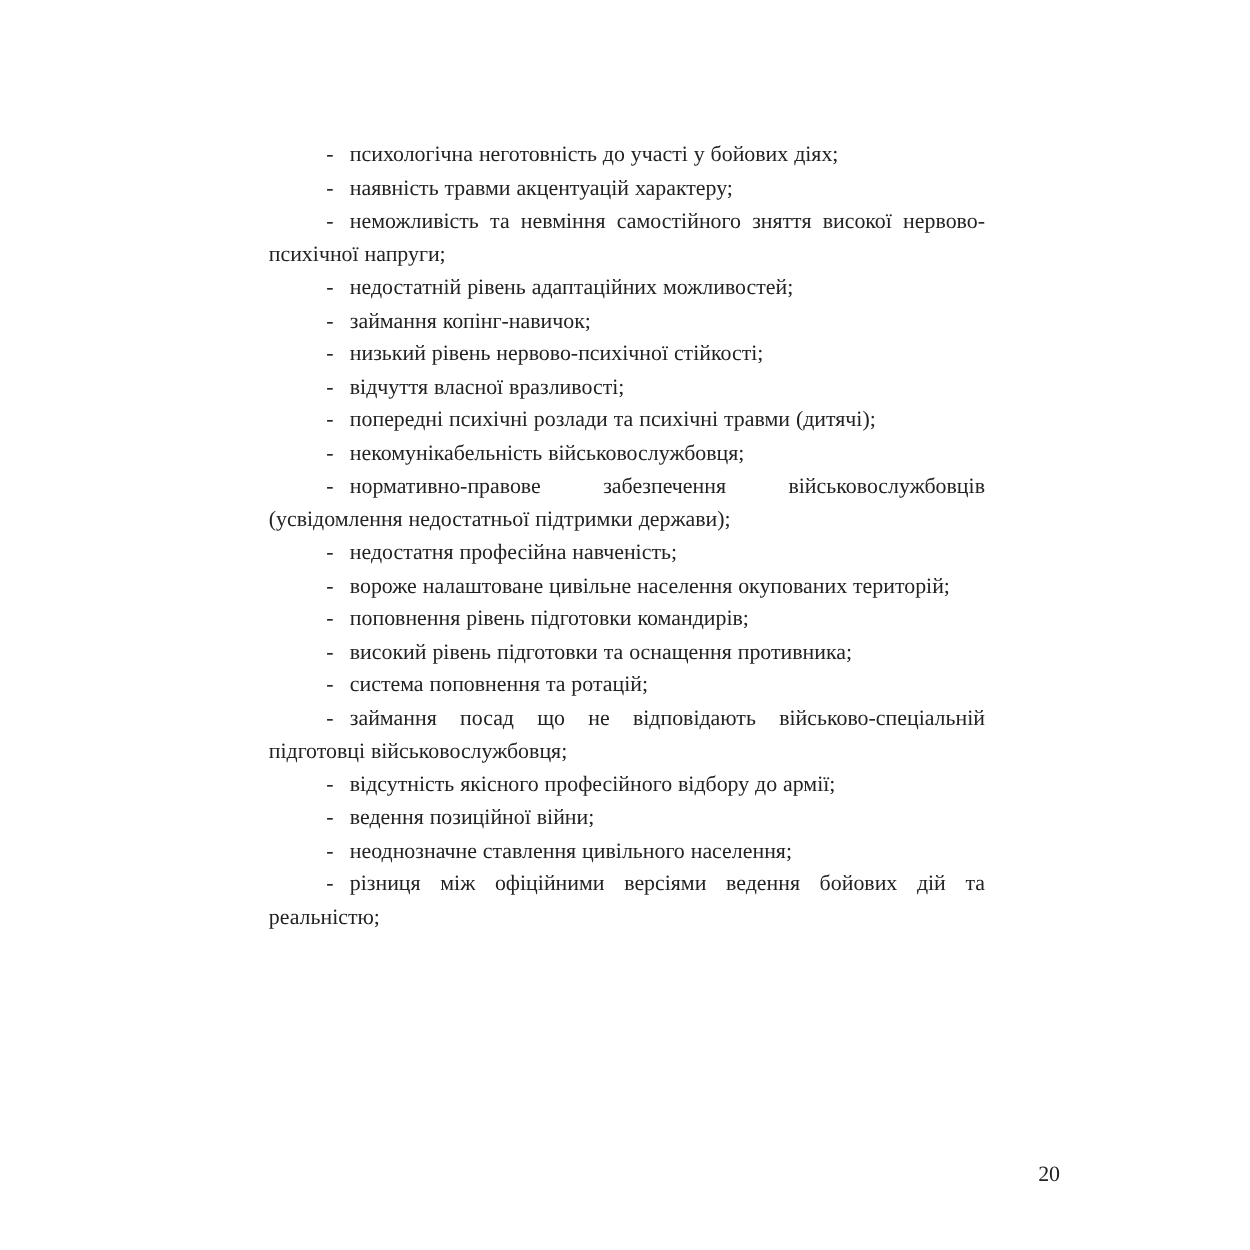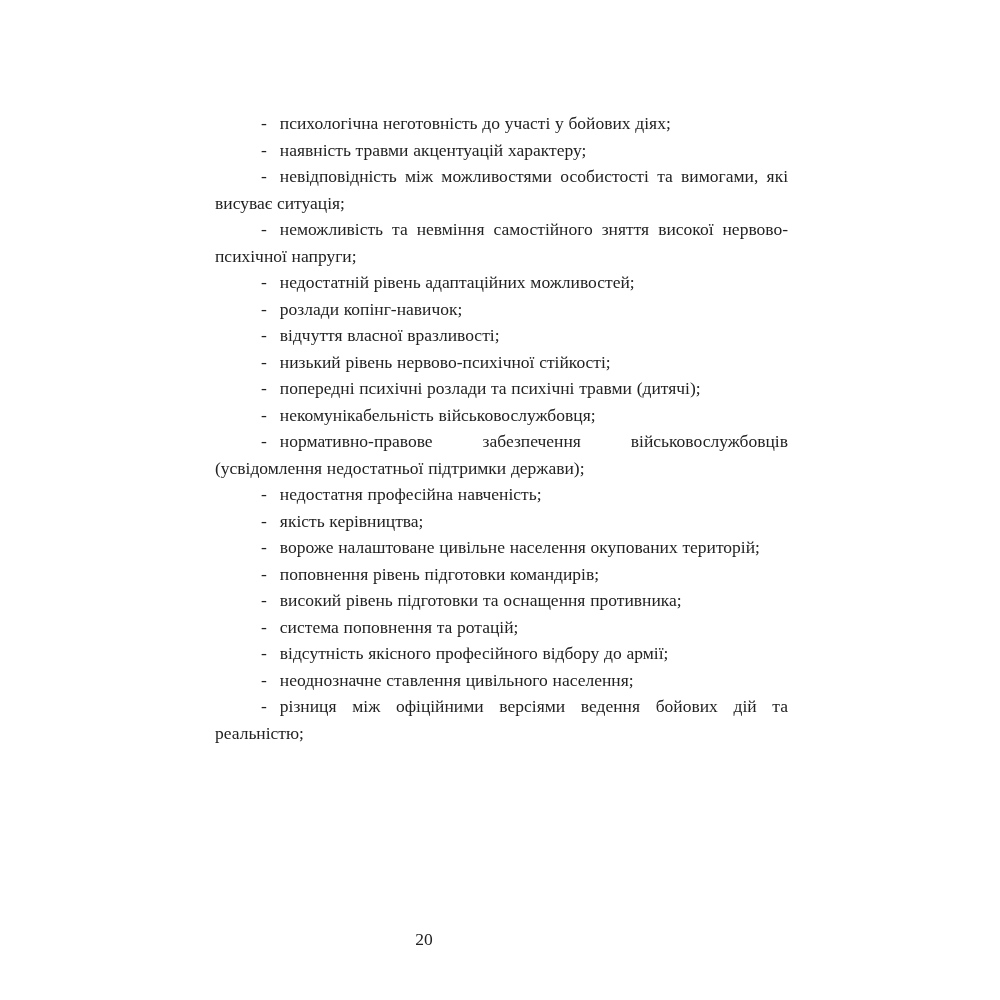--- a/index.html
+++ b/index.html
@@ -33,45 +33,45 @@
     word-spacing: 0.02em;
   }
   .marker {
     padding-right: 13px;
   }
   .page-number {
     position: absolute;
     left: 0;
     top: 926px;
     width: 848px;
-    text-align: center;
+    text-align: right;
     font-size: 17.5px;
     line-height: 26.5px;
   }
 </style>
 </head>
 <body>
 
 <div class="page">
   <div class="content">
     <p class="li"><span class="marker">-</span><span>психологічна неготовність до участі у бойових діях;</span></p>
     <p class="li"><span class="marker">-</span><span>наявність травми акцентуацій характеру;</span></p>
-    <p class="li"><span class="marker">-</span><span>невідповідність між можливостями особистості та вимогами, які висуває ситуація;</span></p>
     <p class="li"><span class="marker">-</span><span>неможливість та невміння самостійного зняття високої нервово-психічної напруги;</span></p>
     <p class="li"><span class="marker">-</span><span>недостатній рівень адаптаційних можливостей;</span></p>
-    <p class="li"><span class="marker">-</span><span>розлади копінг-навичок;</span></p>
+    <p class="li"><span class="marker">-</span><span>займання копінг-навичок;</span></p>
+    <p class="li"><span class="marker">-</span><span>низький рівень нервово-психічної стійкості;</span></p>
     <p class="li"><span class="marker">-</span><span>відчуття власної вразливості;</span></p>
-    <p class="li"><span class="marker">-</span><span>низький рівень нервово-психічної стійкості;</span></p>
     <p class="li"><span class="marker">-</span><span>попередні психічні розлади та психічні травми (дитячі);</span></p>
     <p class="li"><span class="marker">-</span><span>некомунікабельність військовослужбовця;</span></p>
     <p class="li"><span class="marker">-</span><span>нормативно-правове забезпечення військовослужбовців (усвідомлення недостатньої підтримки держави);</span></p>
     <p class="li"><span class="marker">-</span><span>недостатня професійна навченість;</span></p>
-    <p class="li"><span class="marker">-</span><span>якість керівництва;</span></p>
     <p class="li"><span class="marker">-</span><span>вороже налаштоване цивільне населення окупованих територій;</span></p>
     <p class="li"><span class="marker">-</span><span>поповнення рівень підготовки командирів;</span></p>
     <p class="li"><span class="marker">-</span><span>високий рівень підготовки та оснащення противника;</span></p>
     <p class="li"><span class="marker">-</span><span>система поповнення та ротацій;</span></p>
+    <p class="li"><span class="marker">-</span><span>займання посад що не відповідають військово-спеціальній підготовці військовослужбовця;</span></p>
     <p class="li"><span class="marker">-</span><span>відсутність якісного професійного відбору до армії;</span></p>
+    <p class="li"><span class="marker">-</span><span>ведення позиційної війни;</span></p>
     <p class="li"><span class="marker">-</span><span>неоднозначне ставлення цивільного населення;</span></p>
     <p class="li"><span class="marker">-</span><span>різниця між офіційними версіями ведення бойових дій та реальністю;</span></p>
   </div>
   <div class="page-number">20</div>
 </div>
 
 </body></html>

